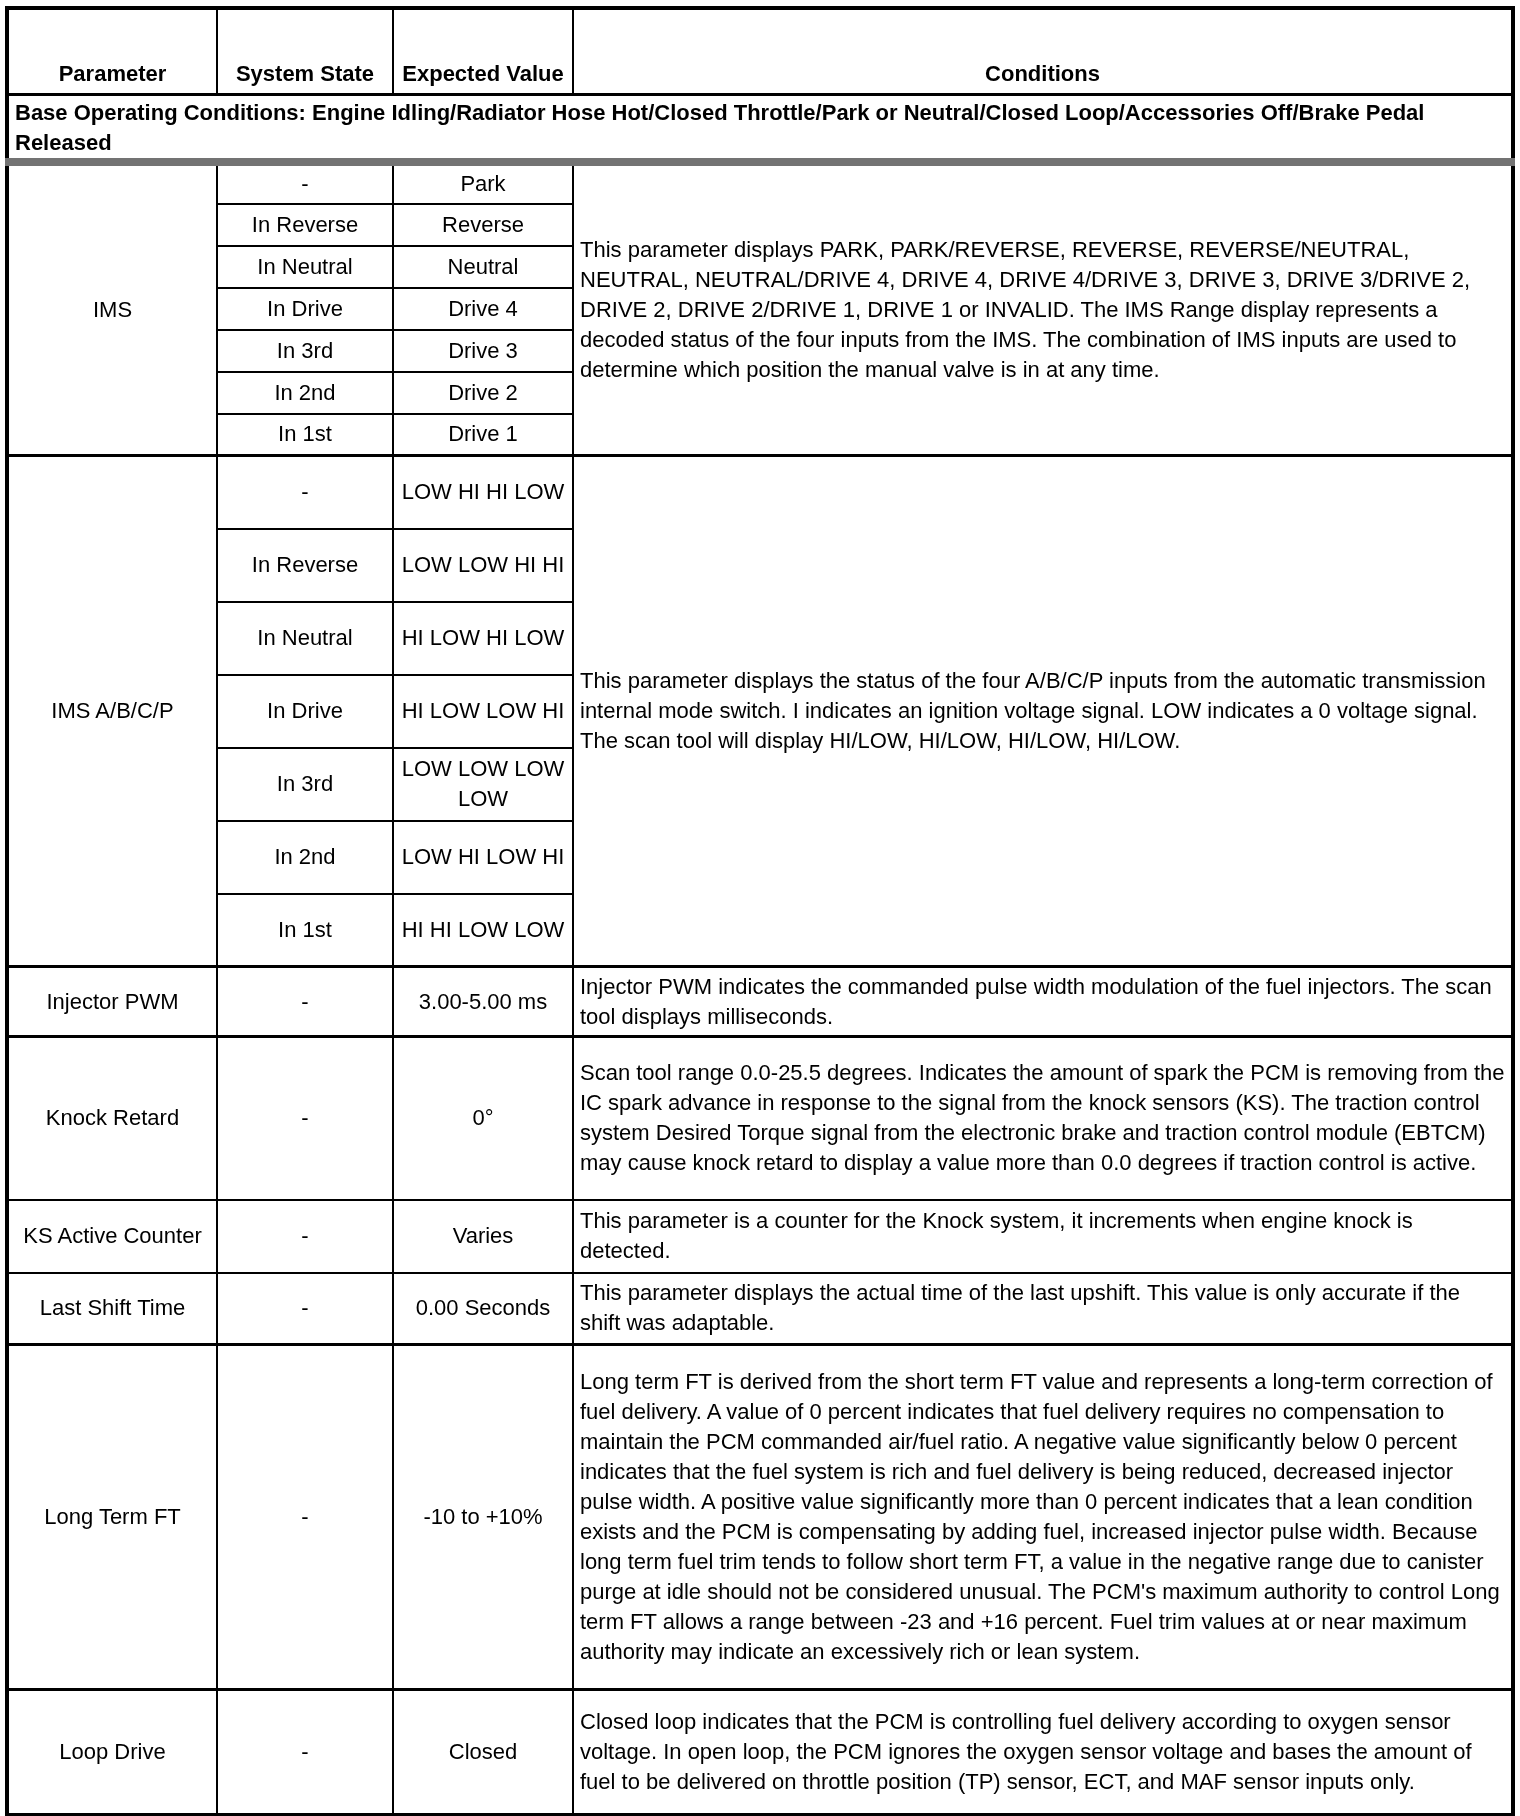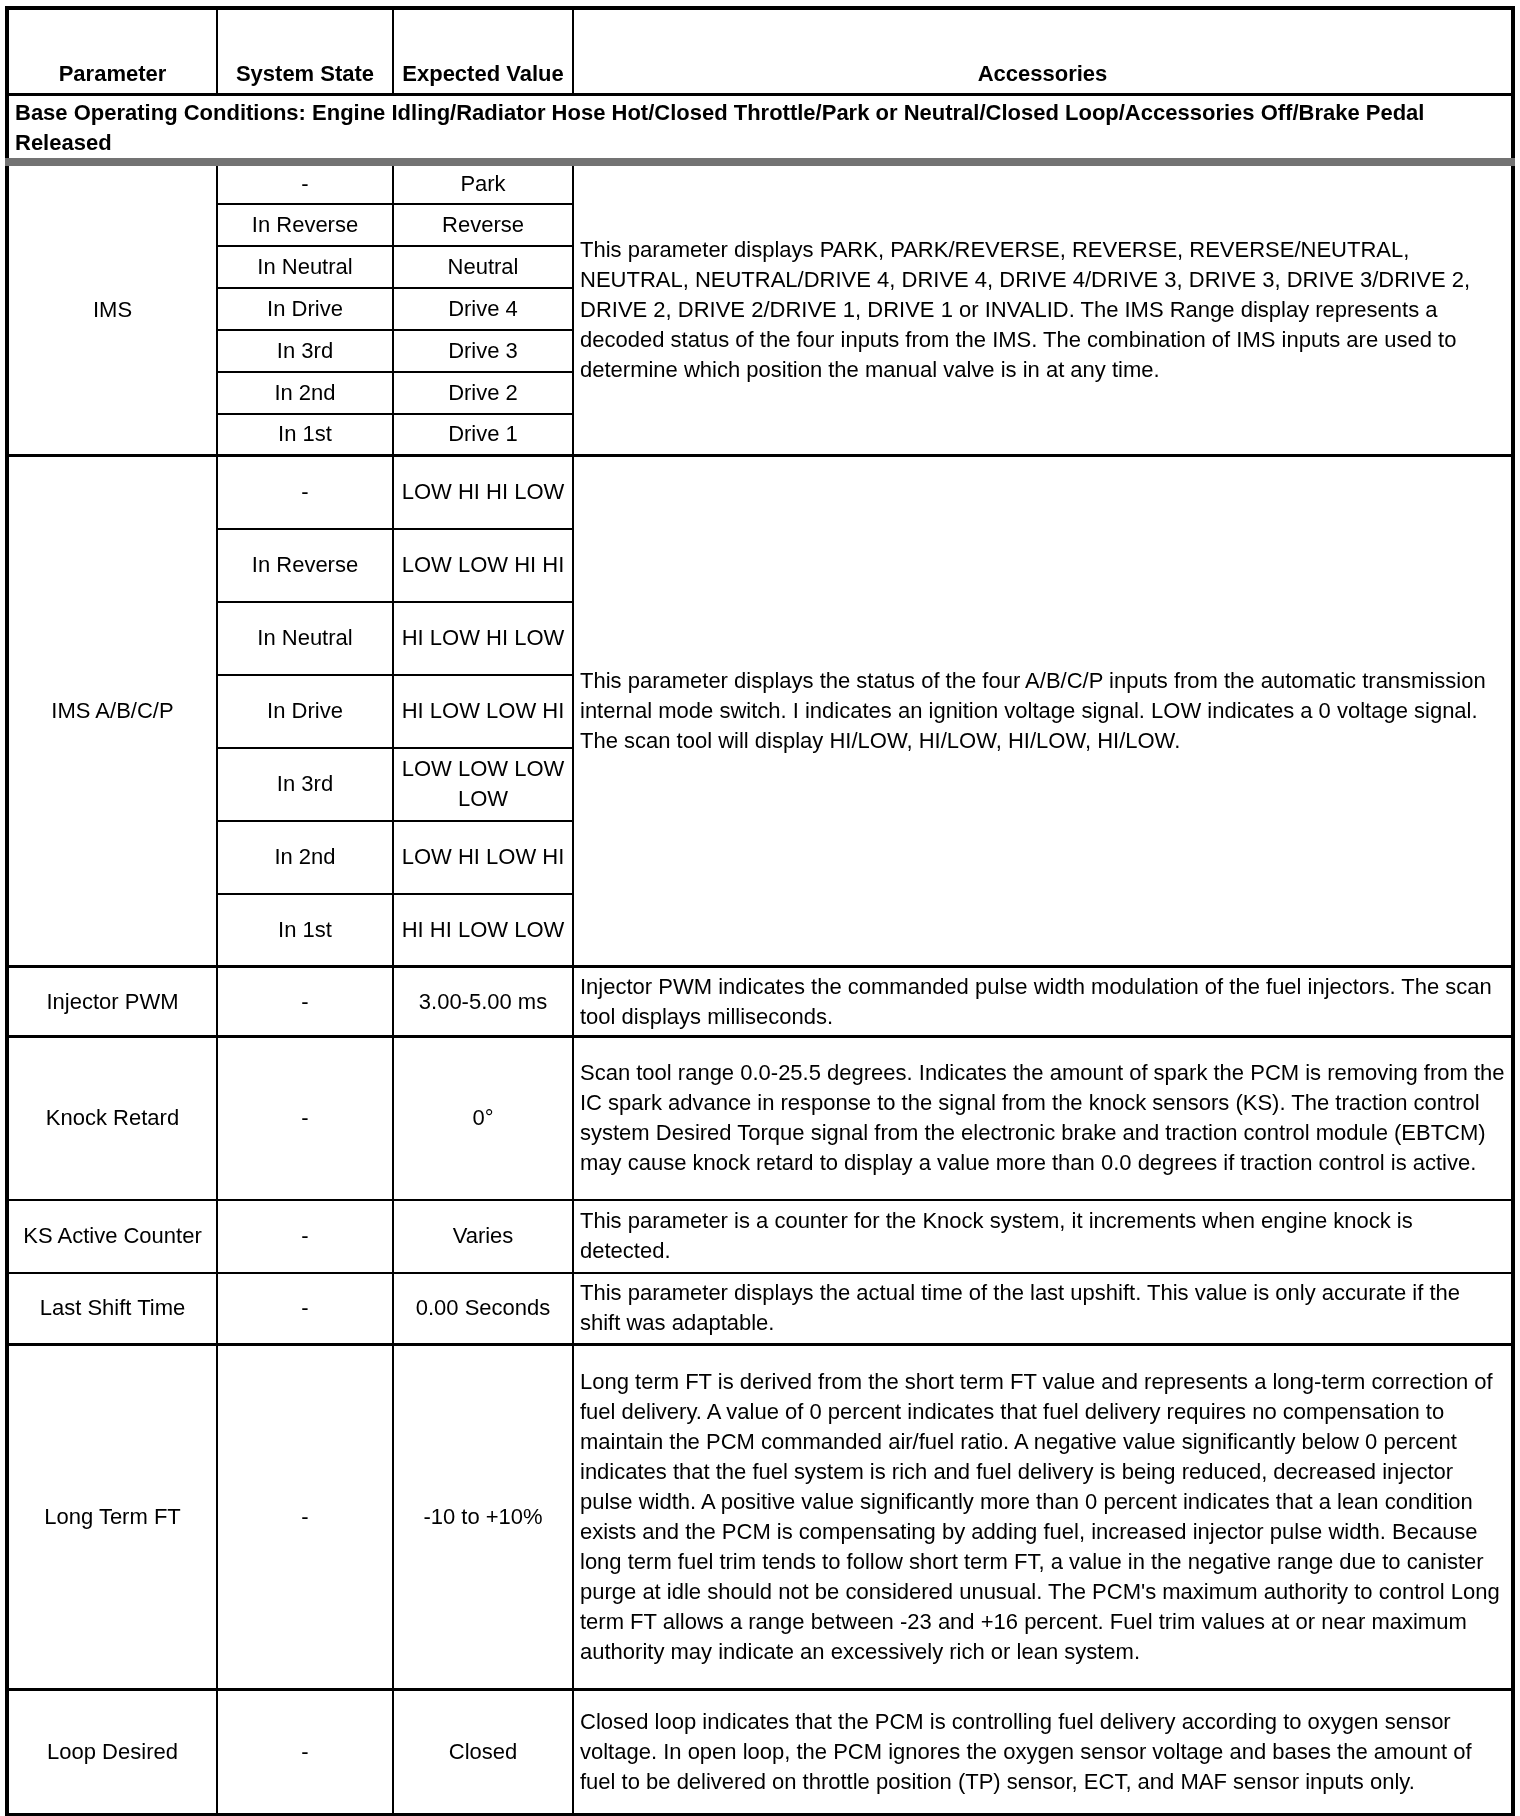--- a/index.html
+++ b/index.html
@@ -52,21 +52,21 @@
     <col class="c1">
       <col class="c2">
       <col class="c3">
       <col class="c4">
   </colgroup>
   <tbody>
       <tr class="header-row">
     <th>Parameter</th>
     <th>System State</th>
     <th style="padding:0 8px 4px;">Expected Value</th>
-    <th>Accessories</th>
+    <th>Conditions</th>
   </tr>
   <tr class="base-row">
     <td colspan="4">Base Operating Conditions: Engine Idling/Radiator Hose Hot/Closed Throttle/Park or Neutral/Closed Loop/Accessories Off/Brake Pedal Released</td>
   </tr>
 
   <tr class="ims-sub">
     <td class="param" rowspan="7">IMS</td>
     <td class="state">-</td>
     <td class="value">Park</td>
     <td class="desc desc-ims" rowspan="7">This parameter displays PARK, PARK/REVERSE, REVERSE, REVERSE/NEUTRAL, NEUTRAL, NEUTRAL/DRIVE 4, DRIVE 4, DRIVE 4/DRIVE 3, DRIVE 3, DRIVE 3/DRIVE 2, DRIVE 2, DRIVE 2/DRIVE 1, DRIVE 1 or INVALID. The IMS Range display represents a decoded status of the four inputs from the IMS. The combination of IMS inputs are used to determine which position the manual valve is in at any time.</td>
@@ -151,19 +151,19 @@
     <td class="value">0.00 Seconds</td>
     <td class="desc">This parameter displays the actual time of the last upshift. This value is only accurate if the shift was adaptable.</td>
   </tr>
   <tr class="r-ltft group-end">
     <td class="param">Long Term FT</td>
     <td class="state">-</td>
     <td class="value">-10 to +10%</td>
     <td class="desc">Long term FT is derived from the short term FT value and represents a long-term correction of fuel delivery. A value of 0 percent indicates that fuel delivery requires no compensation to maintain the PCM commanded air/fuel ratio. A negative value significantly below 0 percent indicates that the fuel system is rich and fuel delivery is being reduced, decreased injector pulse width. A positive value significantly more than 0 percent indicates that a lean condition exists and the PCM is compensating by adding fuel, increased injector pulse width. Because long term fuel trim tends to follow short term FT, a value in the negative range due to canister purge at idle should not be considered unusual. The PCM's maximum authority to control Long term FT allows a range between -23 and +16 percent. Fuel trim values at or near maximum authority may indicate an excessively rich or lean system.</td>
   </tr>
   <tr class="r-loop">
-    <td class="param">Loop Desired</td>
+    <td class="param">Loop Drive</td>
     <td class="state">-</td>
     <td class="value">Closed</td>
     <td class="desc">Closed loop indicates that the PCM is controlling fuel delivery according to oxygen sensor voltage. In open loop, the PCM ignores the oxygen sensor voltage and bases the amount of fuel to be delivered on throttle position (TP) sensor, ECT, and MAF sensor inputs only.</td>
   </tr>
 </tbody>
   </table>
 
 </body></html>

